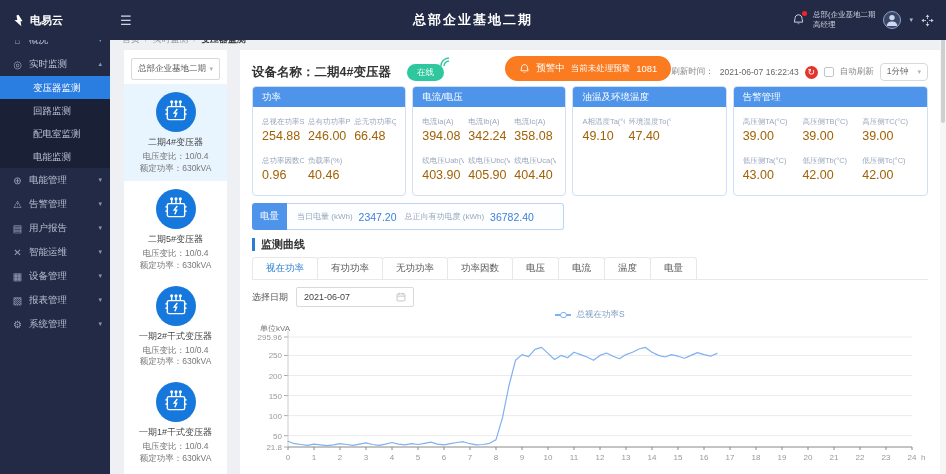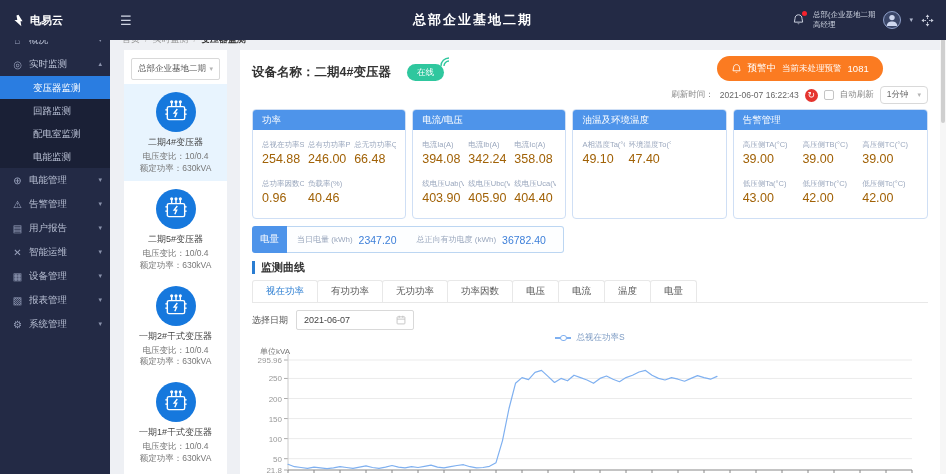--- a/index.html
+++ b/index.html
@@ -42,40 +42,40 @@
   .dev-icon{width:40px;height:40px;border-radius:50%;background:#1678dd;margin:0 auto 4px;display:flex;align-items:center;justify-content:center}
   .dev-name{font-size:9px;color:#444;margin-bottom:2px;white-space:nowrap}
   .dev-line{font-size:8.5px;color:#777;line-height:1.4;white-space:nowrap}
 
   
   .main-panel{position:absolute;left:240px;top:50px;right:6px;bottom:0;background:#fff;padding:6px 12px 0;overflow:hidden}
   .dev-header{display:flex;align-items:flex-start}
   .dev-title{font-size:12.5px;font-weight:bold;color:#333;display:flex;align-items:center;gap:16px;margin-top:8px}
   .online-badge{position:relative;background:#2fc79e;color:#fff;font-size:8.5px;font-weight:normal;padding:2.5px 10px;border-radius:10px}
   .wifi-arc{position:absolute;top:-8px;right:-7px}
-  .hdr-right{margin-left:auto;display:flex;flex-direction:column;align-items:center}
+  .hdr-right{margin-left:auto;display:flex;flex-direction:row;align-items:flex-end}
   .alert-btn{background:#fb7b21;color:#fff;border:none;border-radius:13px;height:25px;padding:0 14px;display:flex;align-items:center;gap:6px;font-size:9.5px;cursor:pointer;font-family:inherit}
   .refresh-row{display:flex;align-items:center;gap:6px;font-size:8.5px;color:#888;margin-top:5px}
   .refresh-time{color:#666}
   .refresh-icon{width:13px;height:13px;border-radius:50%;background:#e5342e;color:#fff;display:flex;align-items:center;justify-content:center;font-size:9px;cursor:pointer;line-height:1}
   .checkbox{width:10px;height:10px;border:1px solid #c5c5c5;border-radius:2px;background:#fff;cursor:pointer;flex:none}
   .mini-select{border:1px solid #d9d9d9;border-radius:4px;height:18px;padding:0 6px;display:flex;align-items:center;gap:9px;font-size:8.5px;color:#666;cursor:pointer}
 
   .cards-row{display:flex;gap:6px;margin-top:5px}
   .stat-card{border:1px solid #cfdff5;border-radius:4px;overflow:hidden;flex:1;min-width:0}
   .stat-card.wide{flex:1.27}
   .card-header{background:#4e94ea;color:#fff;font-size:9.5px;height:20px;line-height:20px;padding-left:9px}
   .card-body{display:grid;grid-template-columns:repeat(3,1fr);padding:10px 9px 0;column-gap:4px}
   .metric{margin-bottom:13px;min-width:0}
   .metric-label{font-size:7.5px;color:#9aa7bd;white-space:nowrap;overflow:hidden}
   .metric-value{font-size:12.5px;color:#a16207;margin-top:2px}
 
   .energy-bar{display:flex;margin-top:7px;width:312px;height:27px}
   .energy-label{background:#4e94ea;color:#fff;font-size:9.5px;display:flex;align-items:center;padding:0 8px;border-radius:3px 0 0 3px;flex:none}
-  .energy-box{flex:1;border:1px solid #bcd6f2;border-left:none;border-radius:0 3px 3px 0;display:flex;align-items:center;gap:20px;padding:0 10px;background:#fdfeff}
+  .energy-box{flex:1;border:1px solid #bcd6f2;border-left:none;border-radius:0 3px 3px 0;display:flex;align-items:center;gap:8px;padding:0 10px;background:#fdfeff}
   .energy-metric{display:flex;align-items:center;gap:6px}
   .e-label{font-size:8px;color:#9aa7bd;white-space:nowrap}
   .e-value{font-size:10.5px;color:#3d7fd9}
 
   .section-title{margin-top:8px;font-size:11px;font-weight:bold;color:#333;border-left:3px solid #2a7dd2;padding-left:6px;line-height:1.2}
   .tabs{display:flex;margin-top:6px;border-bottom:1px solid #e8e8e8}
   .tab{border:1px solid #e8e8e8;border-bottom:none;border-radius:3px 3px 0 0;padding:4px 13px;font-size:9.5px;color:#555;background:#fff;cursor:pointer;margin-right:-1px;white-space:nowrap}
   .tab.active{color:#2a7dd2}
 
   .date-row{display:flex;align-items:center;gap:8px;margin-top:7px;font-size:9px;color:#555}

